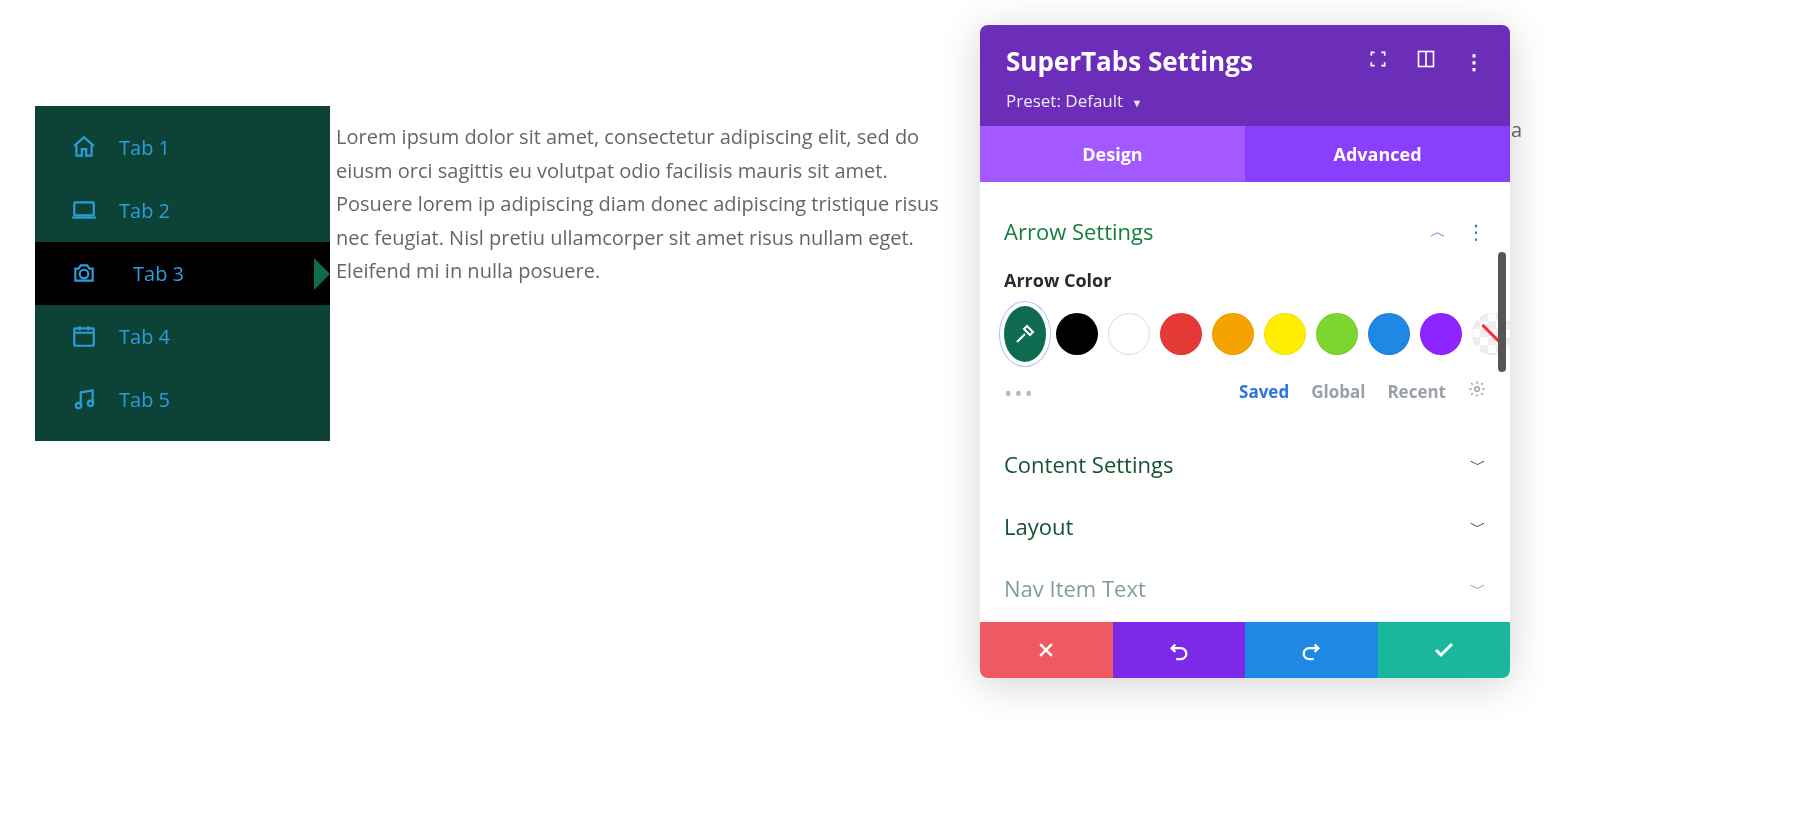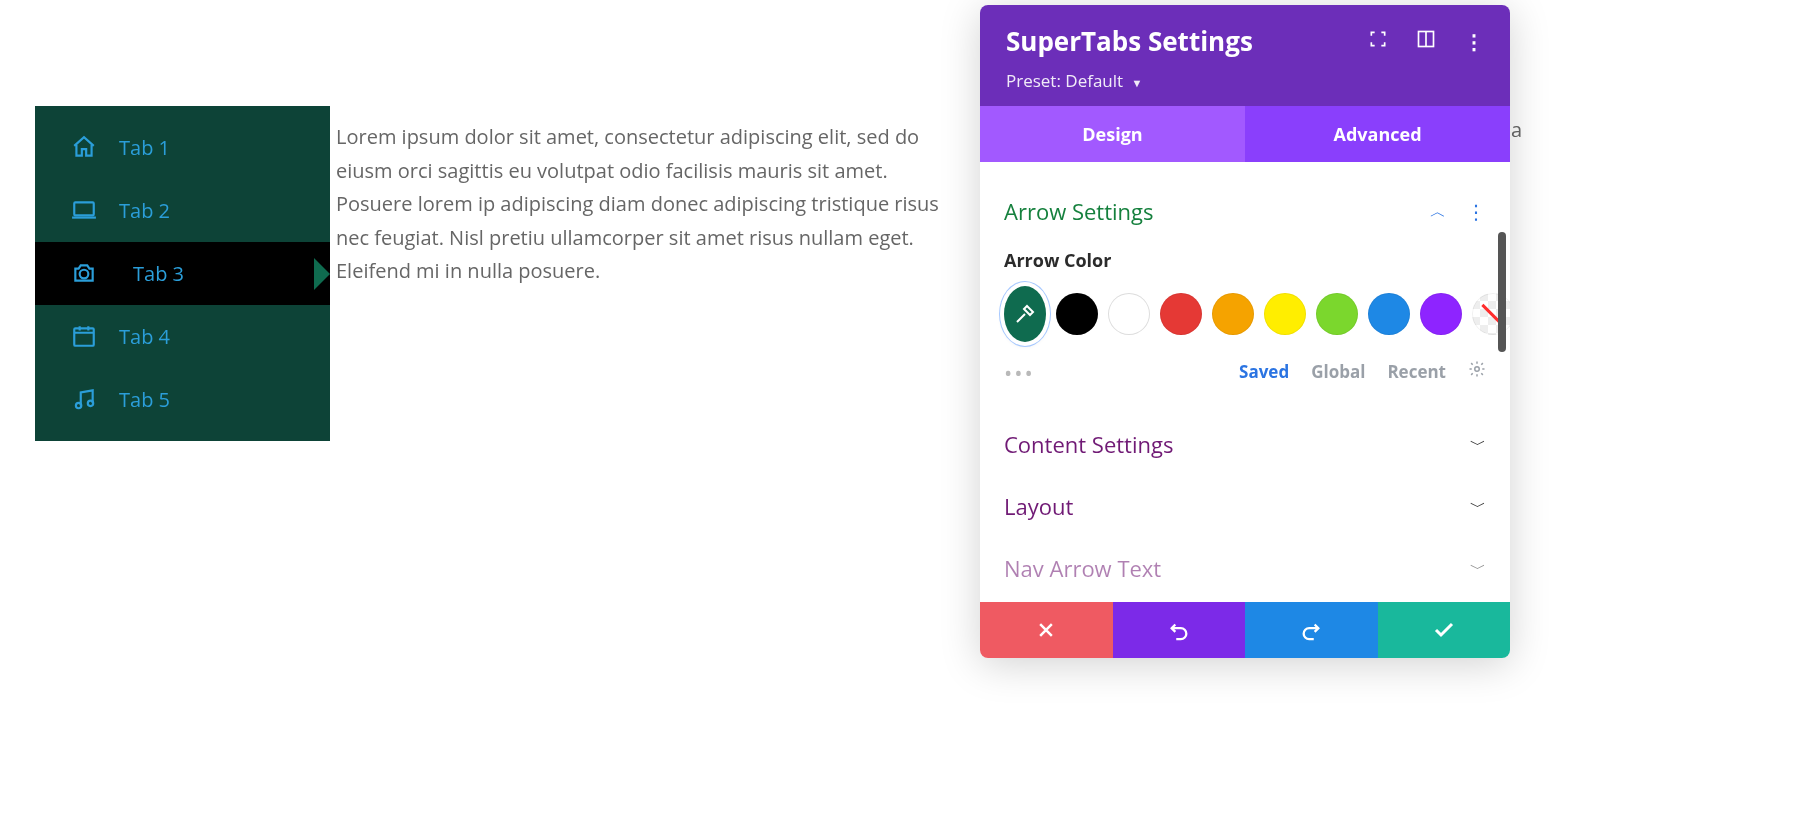--- a/index.html
+++ b/index.html
@@ -22,21 +22,21 @@
   }
   .tabs-nav .icon { width:26px; display:flex; justify-content:center; }
   .tabs-nav svg { stroke:#2b9ed9; fill:none; stroke-width:2; }
   .tab-content {
     padding: 14px 0 0 6px; max-width: 630px;
     font-size: 20px; line-height: 1.68; color:#666; font-weight:400;
   }
 
   
   .panel {
-    position:absolute; right:290px; top:5px; width:530px;
+    position:absolute; right:290px; top:25px; width:530px;
     background:#fff; border-radius:8px; box-shadow:0 6px 40px rgba(0,0,0,.18);
     overflow:hidden;
   }
   .panel-hd { background:#6c2eb9; color:#fff; padding:18px 26px 14px; }
   .panel-title { font-size:26px; font-weight:700; display:flex; align-items:center; justify-content:space-between; }
   .panel-title .hd-icons { display:flex; gap:28px; }
   .panel-title .hd-icons span { cursor:pointer; font-size:20px; }
   .panel-preset { margin-top:10px; font-size:17px; font-weight:400; opacity:.9; cursor:pointer; }
   .panel-preset .caret { font-size:11px; margin-left:4px; }
   .panel-tabs { display:flex; background:#8a3ffc; }
@@ -49,21 +49,21 @@
   .panel-body::after{ 
     content:""; position:absolute; right:4px; top:70px; width:8px; height:120px;
     background:#555; border-radius:4px;
   }
   .section-head {
     display:flex; align-items:center; justify-content:space-between;
     padding:16px 0; cursor:pointer;
   }
   .section-head .title { font-size:22px; font-weight:500; }
   .section-head.open .title { color:#15803d; }
-  .section-head.closed .title { color:#701a75; }
+  .section-head.closed .title { color:#14532d; }
   .section-head .chev { font-size:16px; color:#2b74e2; }
   .section-head.closed .chev { color:#333; transform:rotate(0); }
   .section-head .dots { color:#2b74e2; font-size:20px; margin-left:10px; cursor:pointer; }
   .section-head .right { display:flex; align-items:center; gap:10px; }
 
   .field-label { font-size:18px; font-weight:700; color:#2b2b2b; margin:6px 0 14px; }
 
   .swatches { display:flex; gap:10px; align-items:center; flex-wrap:nowrap; }
   .swatch {
     width:42px; height:42px; border-radius:50%; cursor:pointer; flex:0 0 42px;
@@ -253,21 +253,21 @@
     </div>
 
     <div class="section-head closed">
       <span class="title">Layout</span>
       <span class="right">
           <span class="chev">﹀</span>
         </span>
     </div>
 
     <div class="section-head closed" style="opacity:.55">
-      <span class="title">Nav Arrow Text</span>
+      <span class="title">Nav Item Text</span>
       <span class="right">
           <span class="chev">﹀</span>
         </span>
     </div>
 
   </div>
 
   <div class="panel-footer">
     <div class="fbtn cancel">
       <svg width="20" height="20" viewBox="0 0 24 24" stroke="#fff" stroke-width="3">

